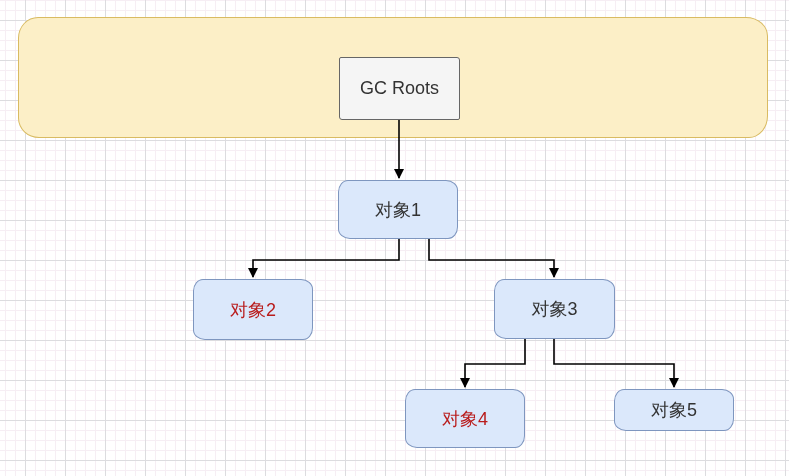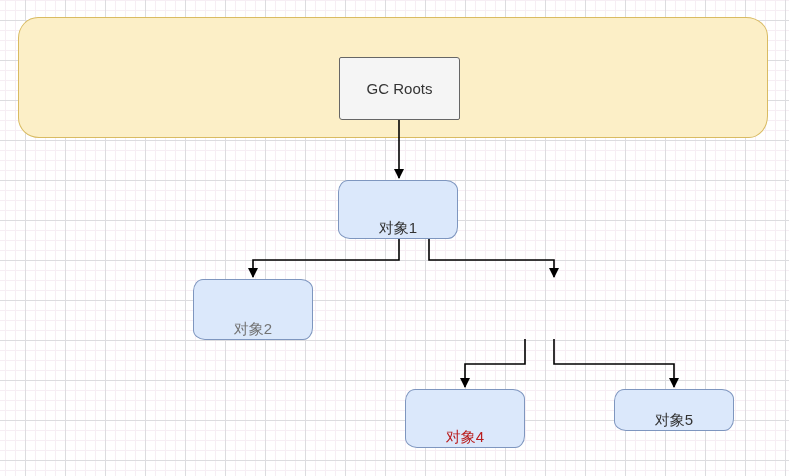--- a/index.html
+++ b/index.html
@@ -40,34 +40,33 @@
     fill: none;
     stroke: #000000;
     stroke-width: 1.6;
   }
   .node {
     position: absolute;
     display: flex;
     align-items: center;
     justify-content: center;
     box-sizing: border-box;
-    font-size: 15px;
+    font-size: 18px;
     color: #333333;
     text-align: center;
   }
   .node.root {
     border: 1.6px solid #666666;
     background: #f5f5f5;
     border-radius: 2px 3px 2px 3px;
   }
   .node.obj {
     border: 1.4px solid #7e96bf;
     background: #dbe8fb;
     border-radius: 10px 12px 10px 12px / 12px 10px 12px 10px;
-    align-items: flex-end;
   }
   .n-gc   { left: 339px; top:  57px; width: 121px; height: 63px; }
   .n-obj1 { left: 338px; top: 180px; width: 120px; height: 59px; }
   .n-obj2 { left: 193px; top: 279px; width: 120px; height: 61px; }
   .n-obj3 { left: 494px; top: 279px; width: 121px; height: 60px; }
   .n-obj4 { left: 405px; top: 389px; width: 120px; height: 59px; }
   .n-obj5 { left: 614px; top: 389px; width: 120px; height: 42px; }
 </style>
 </head>
 <body>
@@ -90,24 +89,27 @@
   </svg>
 
   <div class="node root n-gc" style="background: rgb(245, 245, 245); border-color: rgb(102, 102, 102); color: rgb(51, 51, 51);">
     <span>GC Roots</span>
   </div>
 
   <div class="node obj n-obj1" style="background: rgb(219, 232, 251); border-color: rgb(126, 150, 191); color: rgb(51, 51, 51);">
     <span>对象1</span>
   </div>
 
-  <div class="node obj n-obj2" style="background: rgb(219, 232, 251); border-color: rgb(126, 150, 191); color: #737373;">
+  <div class="node obj n-obj2" style="background: rgb(219, 232, 251); border-color: rgb(126, 150, 191); color: #b91c1c;">
     <span>对象2</span>
   </div>
 
+  <div class="node obj n-obj3" style="background: rgb(219, 232, 251); border-color: rgb(126, 150, 191); color: rgb(51, 51, 51);">
+    <span>对象3</span>
+  </div>
 
   <div class="node obj n-obj4" style="background: rgb(219, 232, 251); border-color: rgb(126, 150, 191); color: #b91c1c;">
     <span>对象4</span>
   </div>
 
   <div class="node obj n-obj5" style="background: rgb(219, 232, 251); border-color: rgb(126, 150, 191); color: rgb(51, 51, 51);">
     <span>对象5</span>
   </div>
 
 </div>

